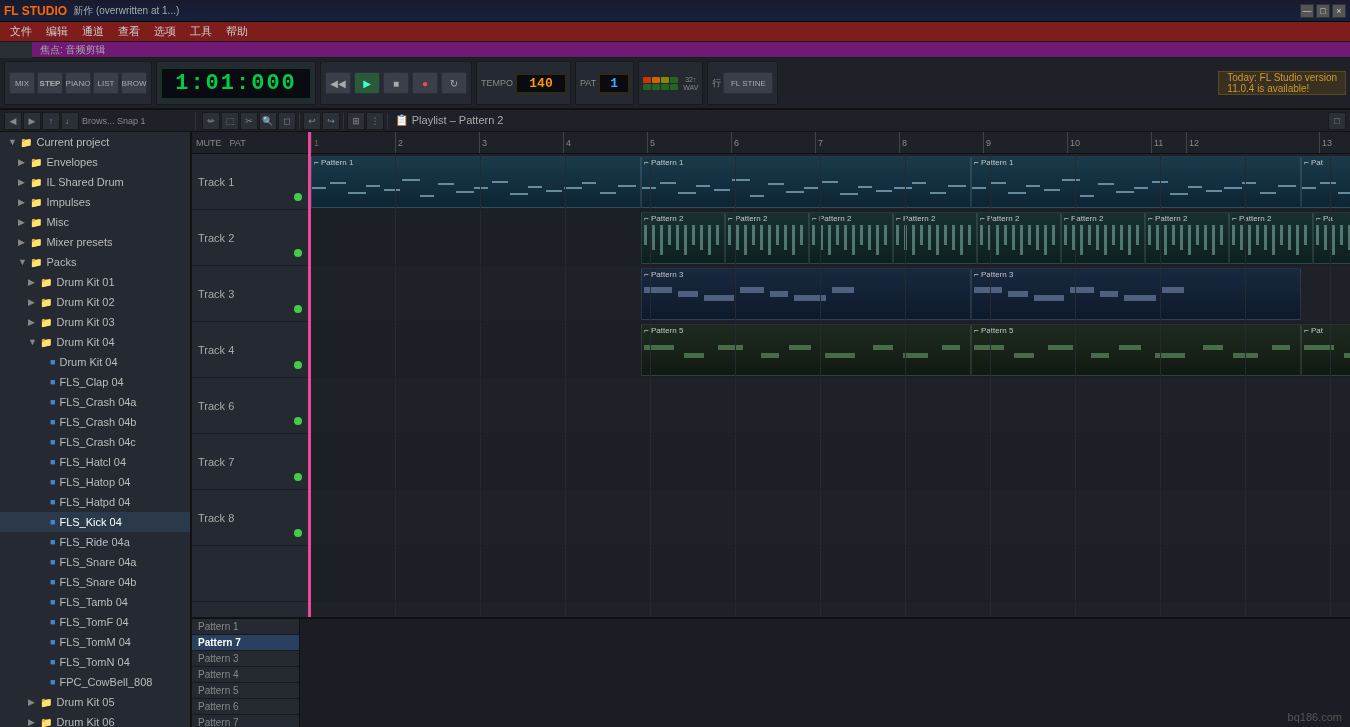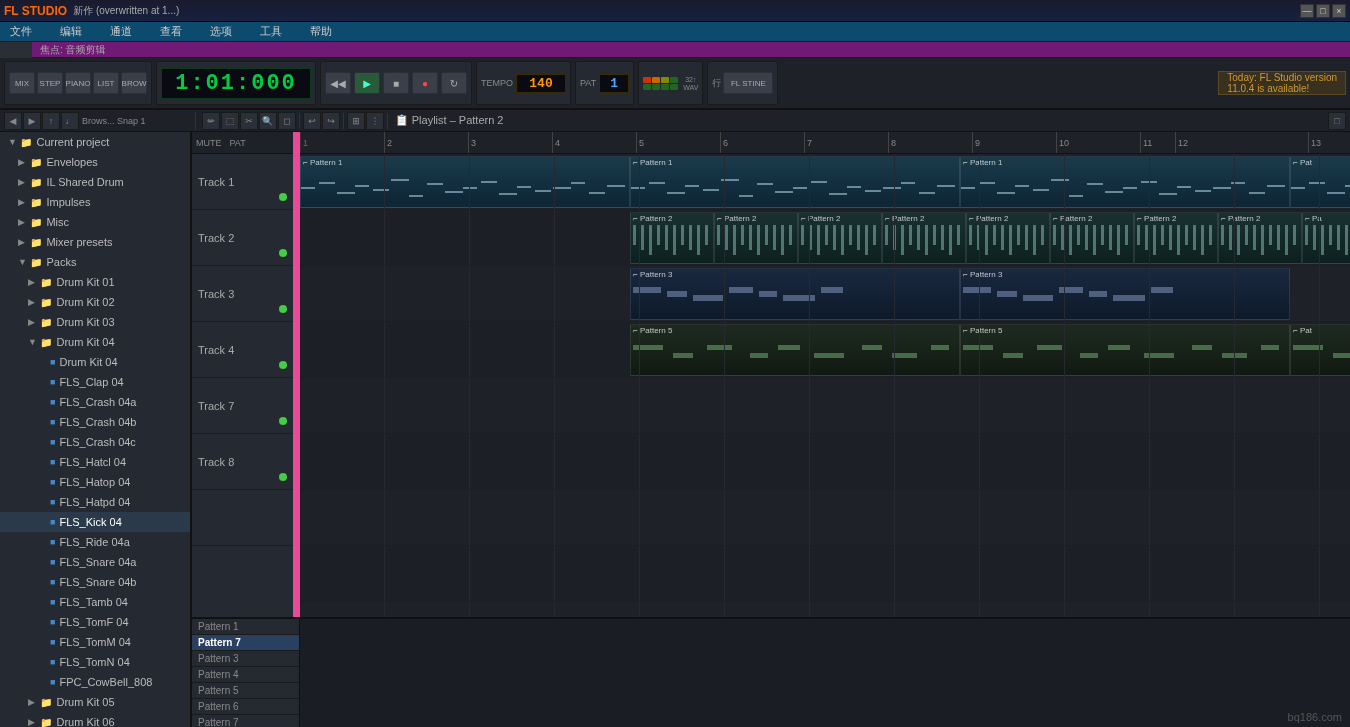--- a/index.html
+++ b/index.html
@@ -41,26 +41,26 @@
       background: #555;
       border: 1px solid #333;
       cursor: pointer;
       display: flex; align-items: center; justify-content: center;
       font-size: 9px; color: #ccc;
     }
 
     
     #menu-bar {
       height: 20px;
-      background: #0c4a6e;
+      background: #7f1d1d;
       display: flex;
       align-items: center;
       padding: 0 4px;
       border-bottom: 1px solid #1a1a1a;
-      gap: 16px;
+      gap: 2px;
     }
     #menu-bar span {
       padding: 1px 6px;
       cursor: pointer;
       font-size: 11px;
       color: #ccc;
     }
     #focus-bar {
       height: 16px;
       background: #701a75;
@@ -190,23 +190,23 @@
       overflow: hidden;
     }
 
     
     #playlist-content {
       flex: 1;
       display: flex;
       overflow: hidden;
     }
     #track-labels {
-      width: 108px;
+      width: 119px;
       background: #252a32;
-      border-right: 7px solid #ec4899;
+      border-right: 3px solid #ec4899;
       flex-shrink: 0;
       overflow: hidden;
     }
     #track-label-header {
       height: 22px;
       background: #1e2228;
       border-bottom: 1px solid #111;
       display: flex;
       align-items: center;
       padding: 0 4px;
@@ -409,21 +409,21 @@
 </div>
 
 <div id="focus-bar">
   <span>焦点: 音频剪辑</span>
 </div>
 
 <div id="transport-bar">
 
   <div class="transport-section" style="gap:2px;">
     <div class="transport-btn" style="font-size:8px;">MIX</div>
-    <div class="transport-btn" style="font-size:8px;">STEP</div>
+    <div class="transport-btn" style="font-size:8px;font-weight:bold;">STEP</div>
     <div class="transport-btn" style="font-size:8px;">PIANO</div>
     <div class="transport-btn" style="font-size:8px;">LIST</div>
     <div class="transport-btn" style="font-size:8px;">BROW</div>
   </div>
 
   <div class="transport-section">
     <div class="time-display">1:01:000</div>
   </div>
 
   <div class="transport-section">
@@ -680,20 +680,24 @@
             <div class="track-label">
     <span style="font-size:11px;color:#aaa;">Track 2</span>
     <div class="green-dot"></div>
   </div>
             <div class="track-label">
     <span style="font-size:11px;color:#aaa;">Track 3</span>
     <div class="green-dot"></div>
   </div>
             <div class="track-label">
     <span style="font-size:11px;color:#aaa;">Track 4</span>
+    <div class="green-dot"></div>
+  </div>
+            <div class="track-label">
+    <span style="font-size:11px;color:#aaa;">Track 6</span>
     <div class="green-dot"></div>
   </div>
             <div class="track-label">
     <span style="font-size:11px;color:#aaa;">Track 7</span>
     <div class="green-dot"></div>
   </div>
             <div class="track-label">
     <span style="font-size:11px;color:#aaa;">Track 8</span>
     <div class="green-dot"></div>
   </div>

